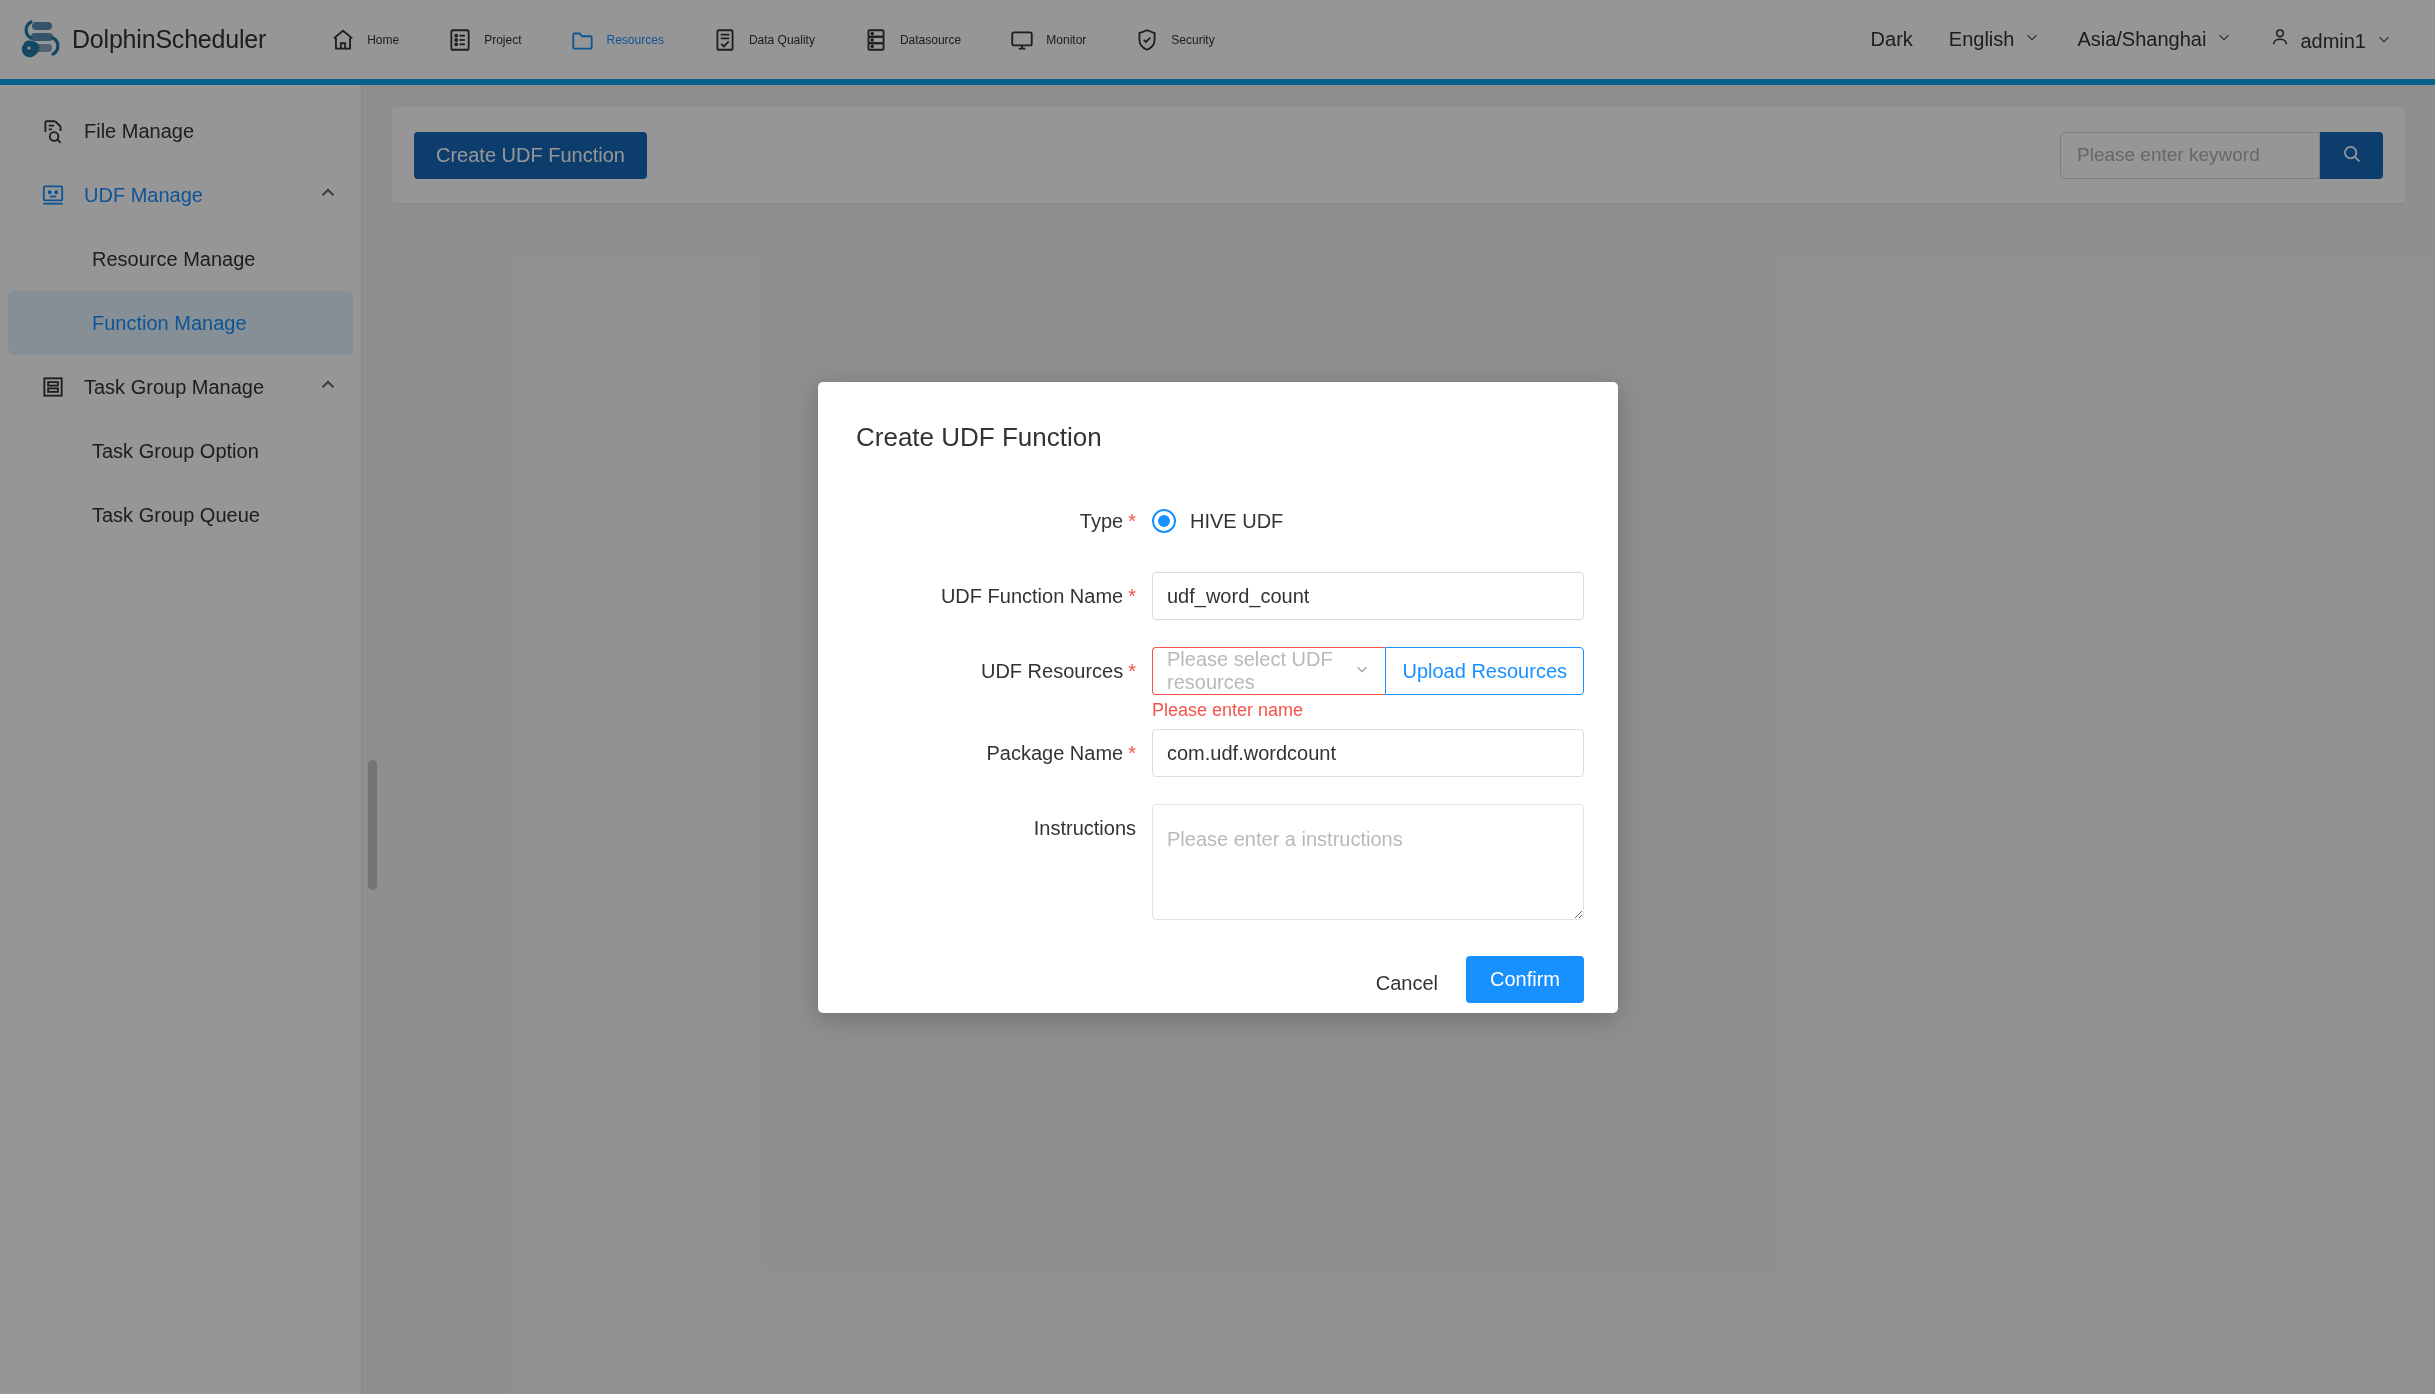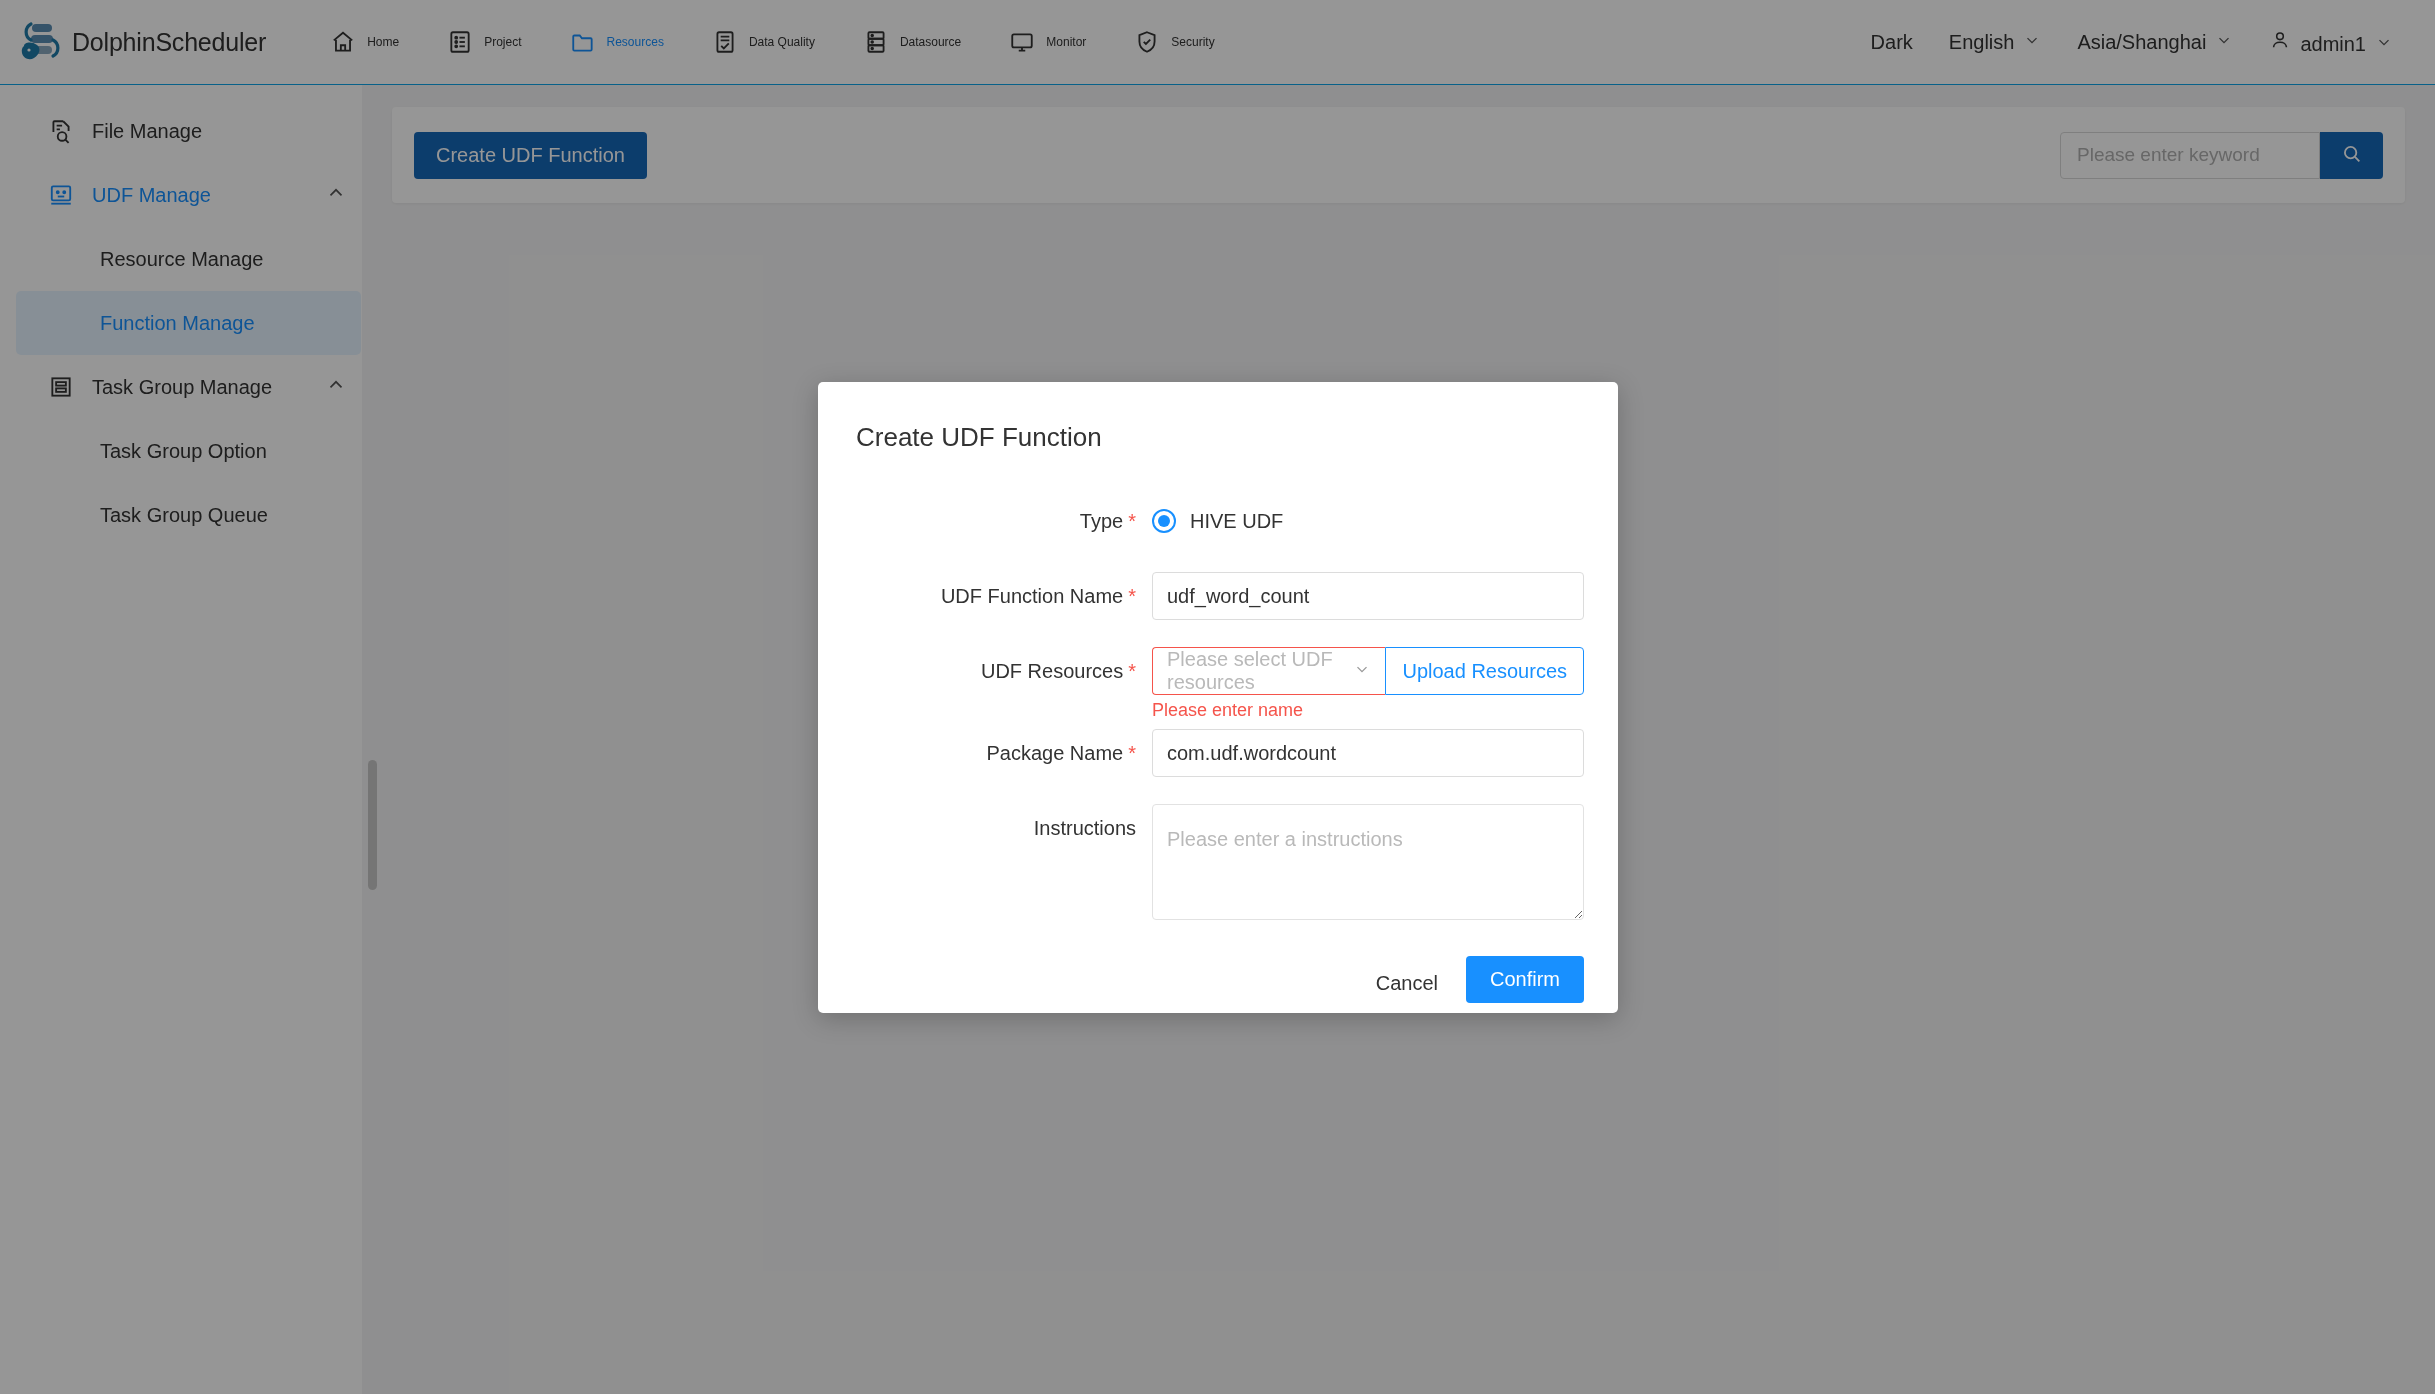--- a/index.html
+++ b/index.html
@@ -14,21 +14,21 @@
   #page-root {
     position: absolute; inset: 0;
     background: #ffffff;
   }
 
   
   .topbar {
     position: absolute; top: 0; left: 0;
     width: 2435px; height: 85px;
     background: #ffffff;
-    border-bottom: 1px solid #0ea5e9;
+    border-bottom: 6px solid #0ea5e9;
     display: flex; align-items: center;
   }
   .brand {
     display: flex; align-items: center; gap: 10px;
     margin-left: 18px; margin-right: 40px;
   }
   .brand-logo { width: 44px; height: 44px; flex: 0 0 44px; }
   .brand-name {
     font-size: 25px; color: #333; letter-spacing: -0.2px; white-space: nowrap;
   }
@@ -47,21 +47,21 @@
   }
   .tr-item {
     display: flex; align-items: flex-end; gap: 9px;
     font-size: 20px; color: #333; cursor: pointer;
     padding: 0 18px; white-space: nowrap;
   }
   .caret { display: inline-block; }
 
   
   .sidebar {
-    position: absolute; top: 85px; left: 8px;
+    position: absolute; top: 85px; left: 0;
     width: 362px; height: 1309px;
     background: #ffffff;
     border-right: 1px solid #e8e8e8;
     padding-top: 14px;
   }
   .side-row {
     display: flex; align-items: center;
     height: 64px; cursor: pointer;
     font-size: 20px; color: #333;
     padding-left: 40px; padding-right: 22px;

